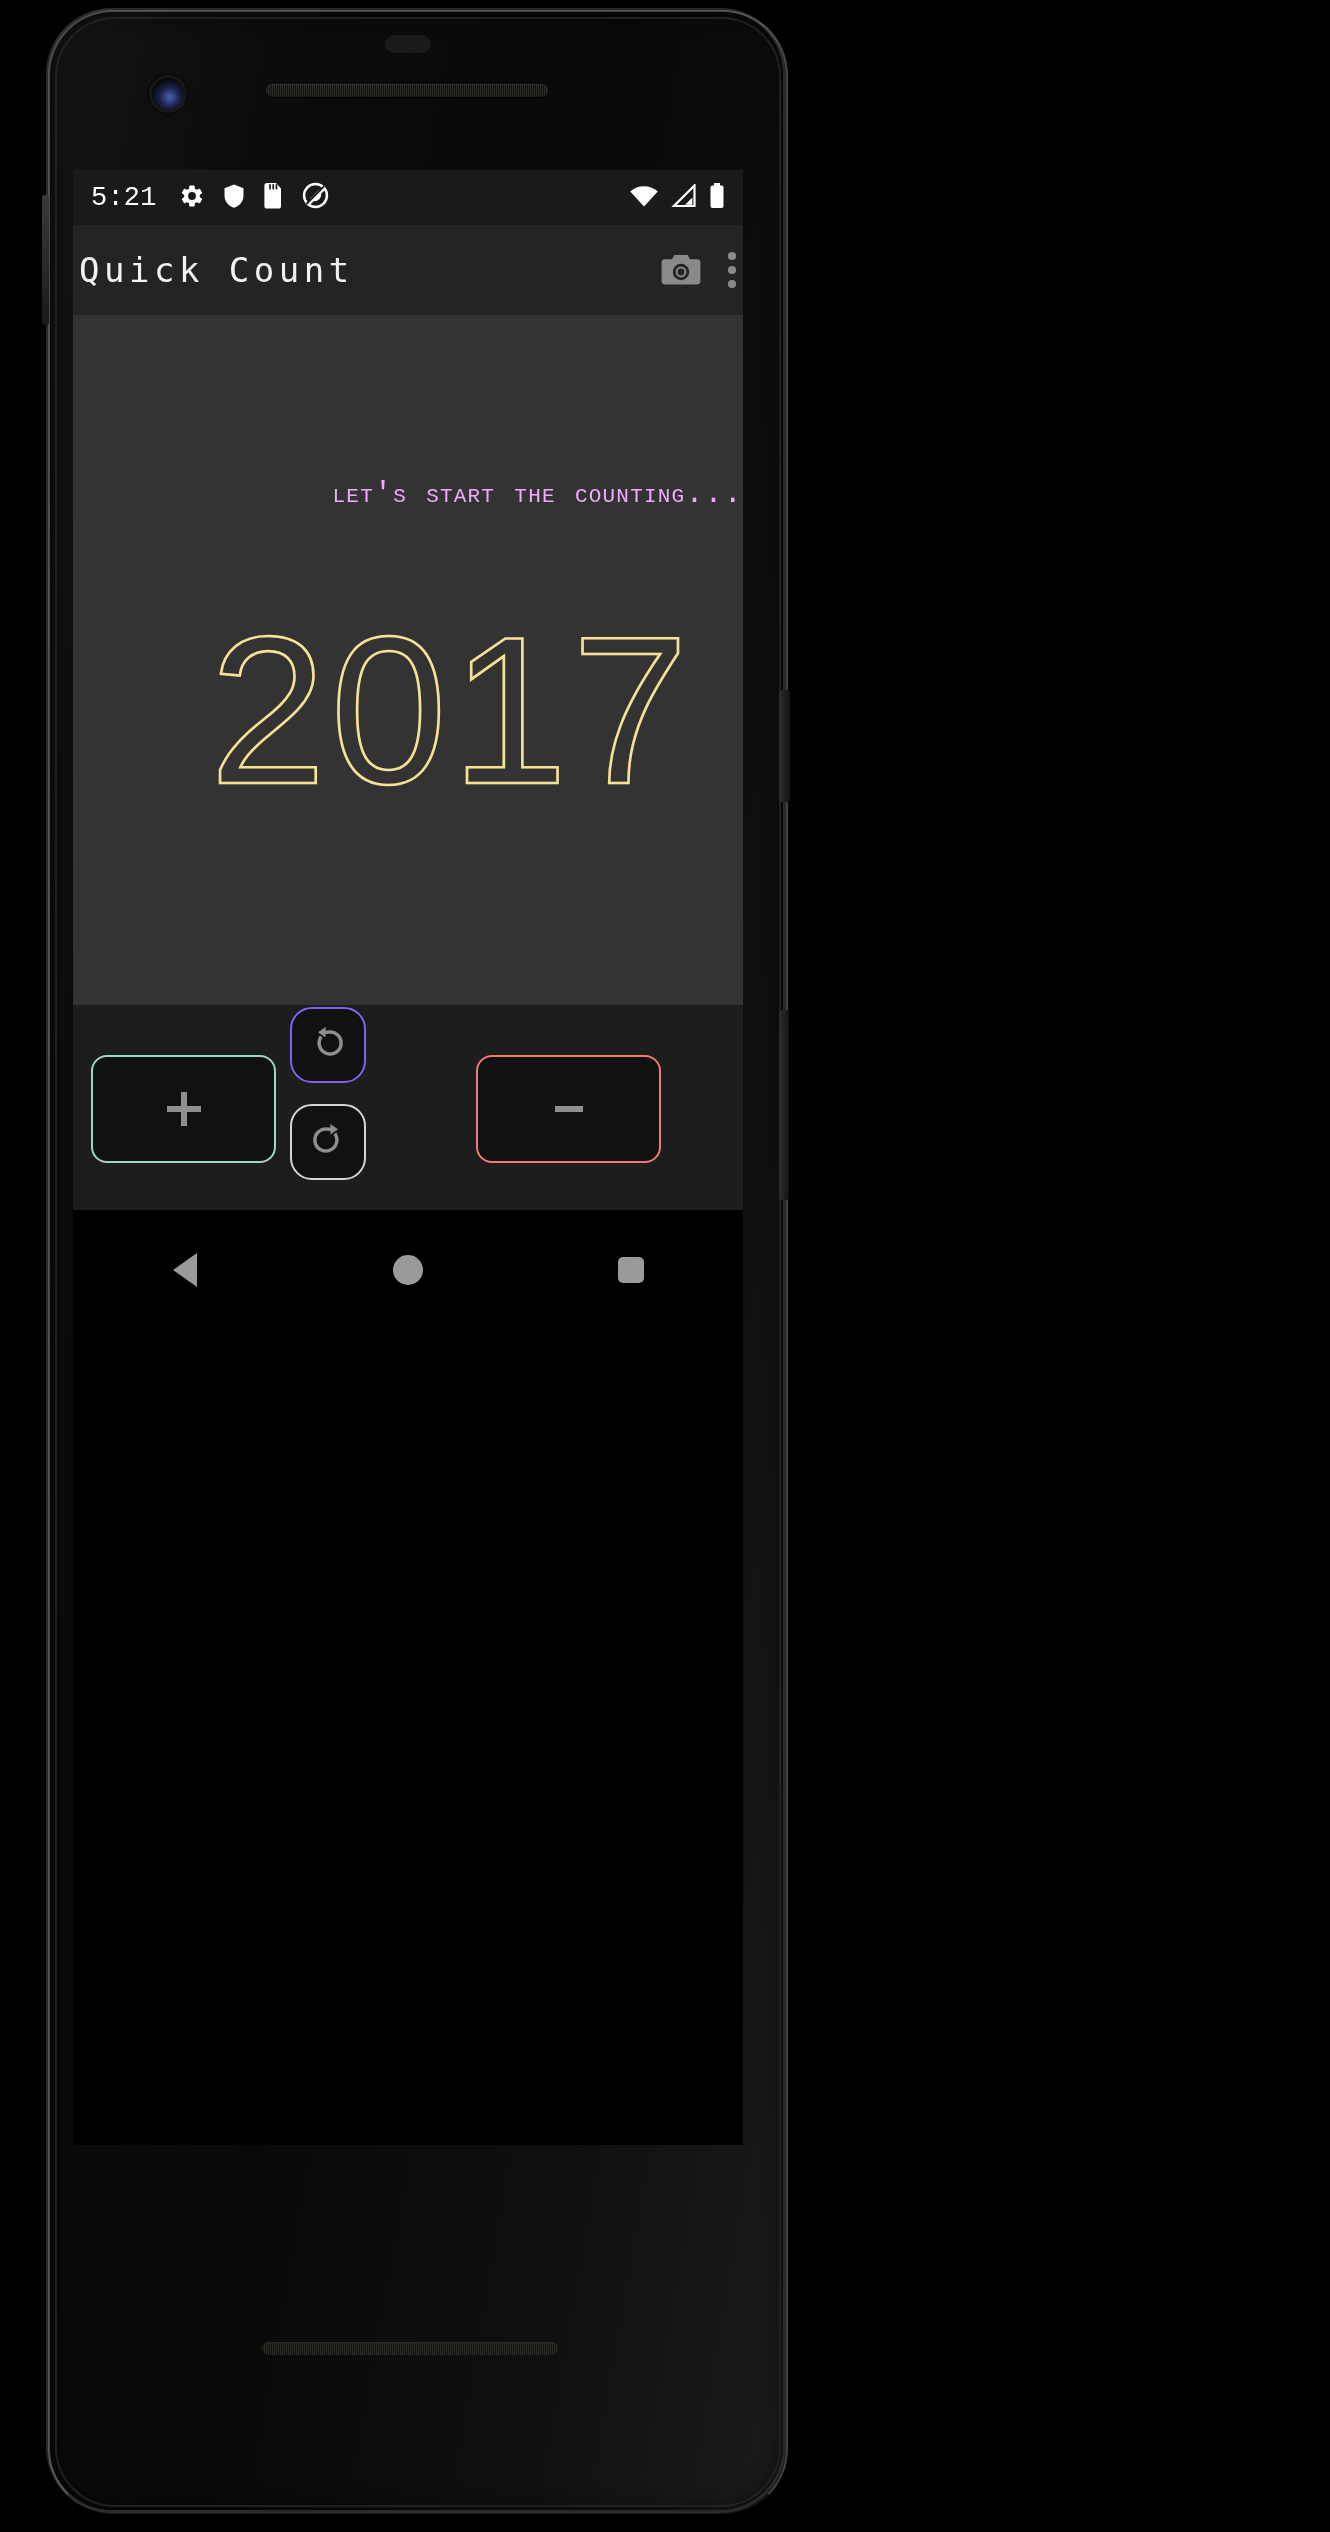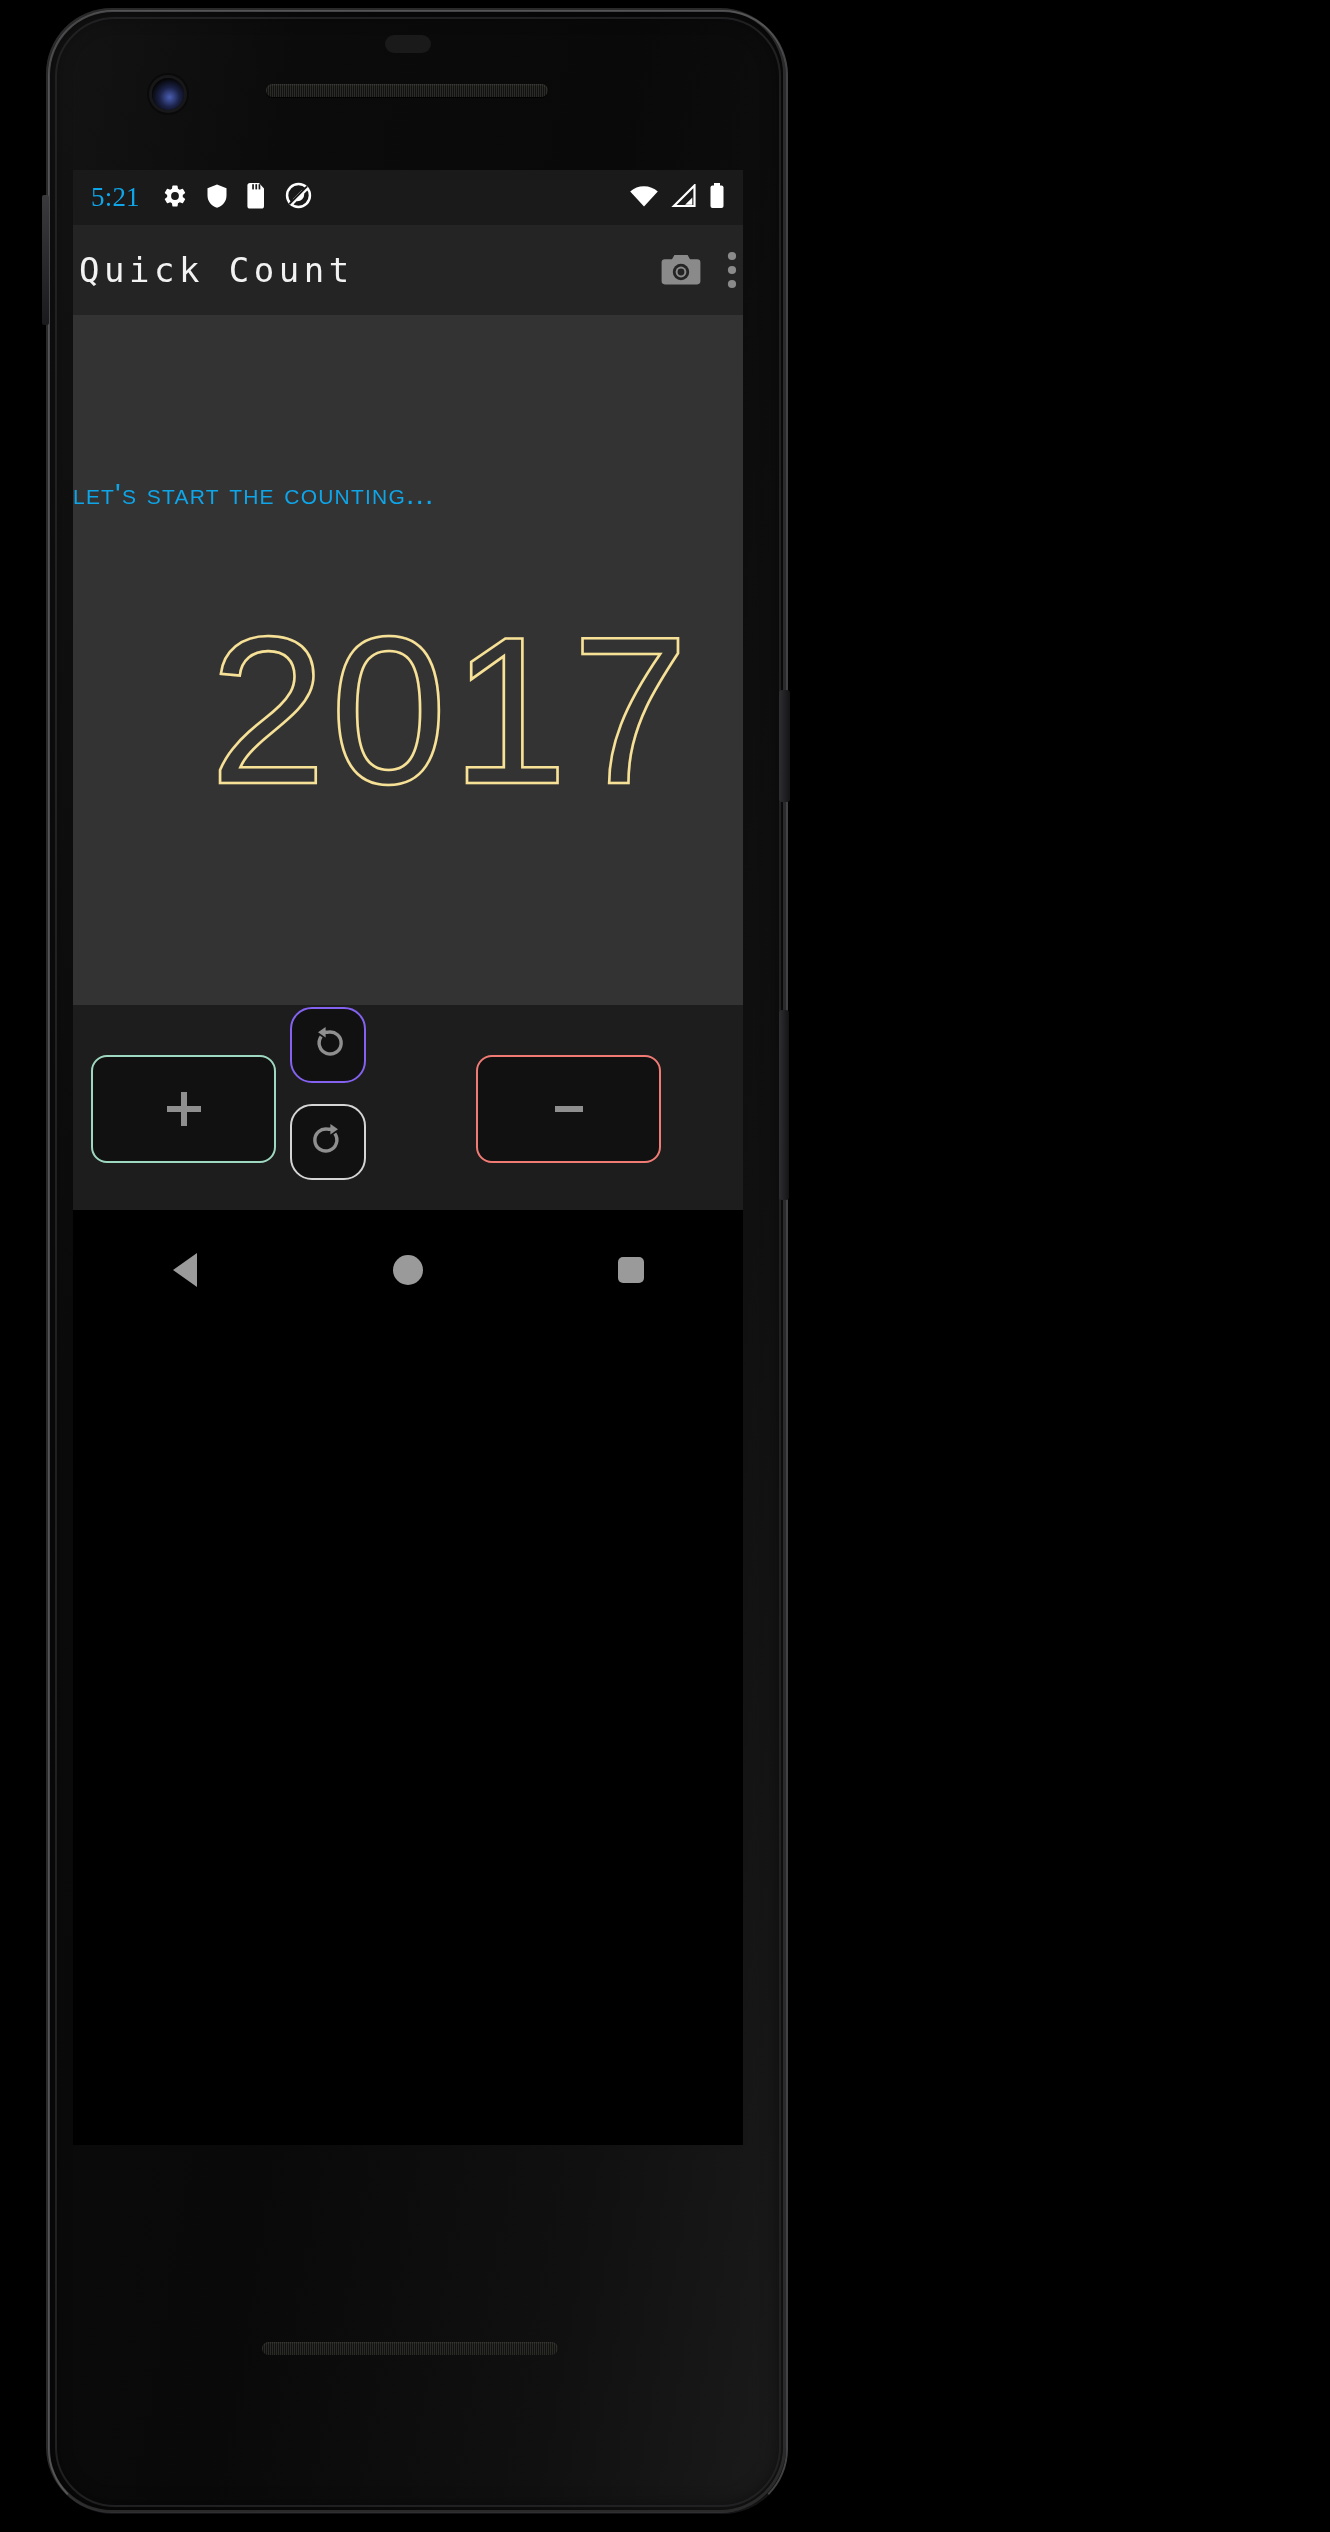--- a/index.html
+++ b/index.html
@@ -112,23 +112,23 @@
     position: absolute;
     left: 0; top: 0;
     width: 670px; height: 55px;
     background: #1a1a1a;
     display: flex;
     align-items: center;
     padding: 0 18px;
     box-sizing: border-box;
   }
   .sb-time {
-    color: #0ea5e9;
+    color: #ffffff;
     font-size: 27px;
-    font-family: Liberation Serif, serif;
+    font-family: Liberation Mono, monospace;
     letter-spacing: .2px;
     margin-right: 22px;
   }
   .sb-left-icons { display: flex; align-items: center; gap: 17px; }
   .sb-spacer { flex: 1; }
   .sb-right-icons { display: flex; align-items: center; gap: 12px; }
   .sb-ico { display: block; }
 
   
   .app-bar {
@@ -157,23 +157,23 @@
   .content {
     position: absolute;
     left: 0; top: 145px;
     width: 670px; height: 690px;
     background: #333333;
   }
   .hint-text {
     position: absolute;
     left: 0; top: 162px;
     width: 670px;
-    text-align: left;
-    color: #0ea5e9;
-    font-family: Liberation Sans, sans-serif;
+    text-align: right;
+    color: #f0abfc;
+    font-family: Liberation Mono, monospace;
     font-size: 30px;
     font-variant: small-caps;
     text-transform: lowercase;
     letter-spacing: 1.2px;
     white-space: nowrap;
   }
   .counter-wrap {
     position: absolute;
     left: 0; top: 300px;
     width: 756px;

